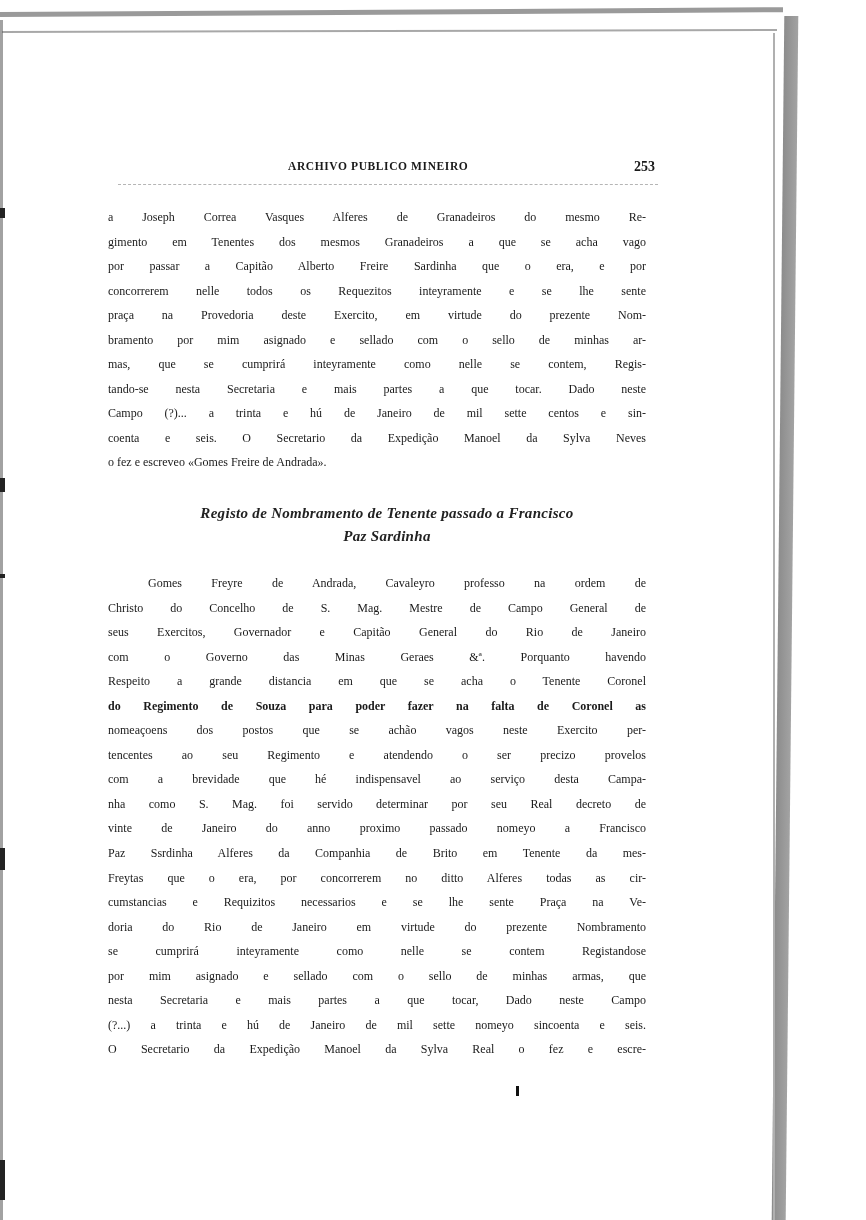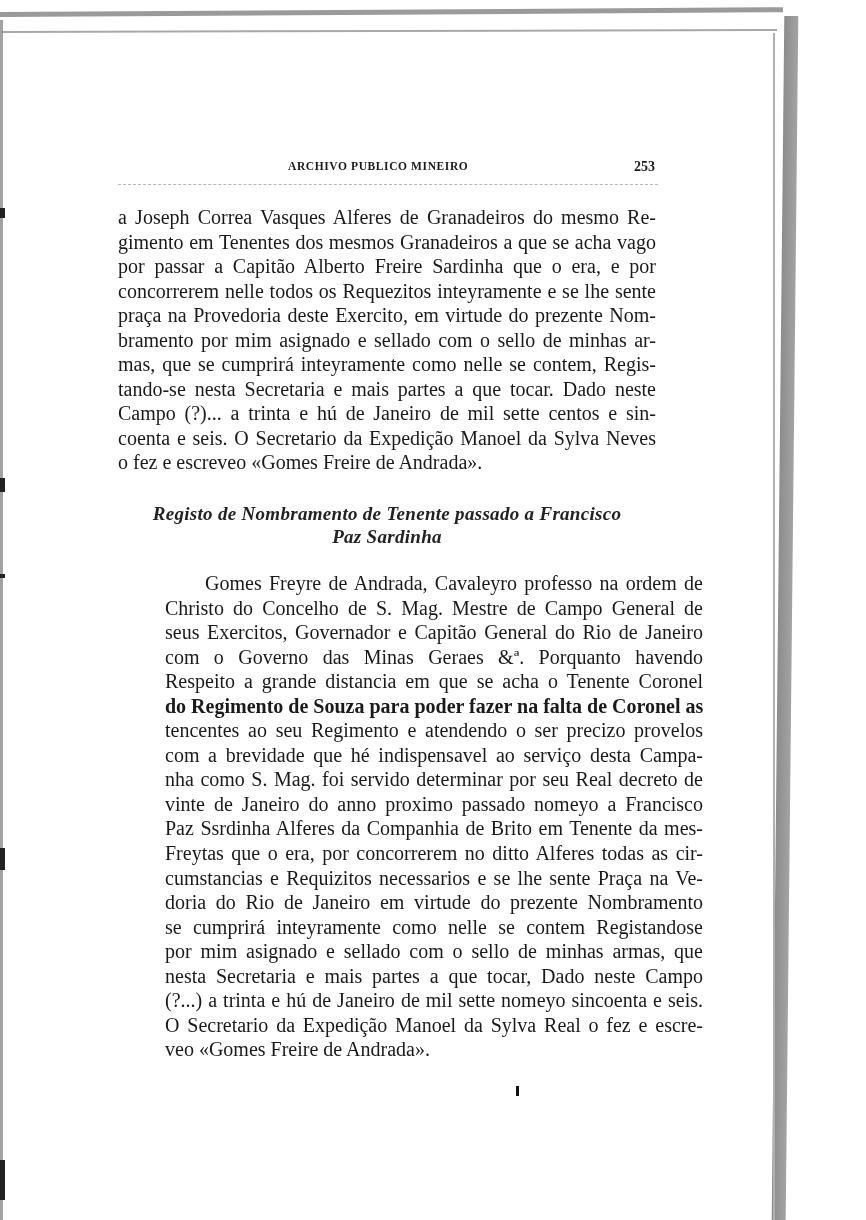--- a/index.html
+++ b/index.html
@@ -8,27 +8,27 @@
   .frame-inner-top { position:absolute; left:2px; top:31px; width:775px; height:2px; background:#a8a8a8; transform:rotate(-0.15deg); transform-origin:left top; }
   .frame-right-thick { position:absolute; left:778px; top:16px; width:14px; height:1204px; background:linear-gradient(to right,#8c8c8c,#a3a3a3); transform:skewX(-0.6deg); }
   .frame-right-thin { position:absolute; left:773px; top:33px; width:2px; height:1187px; background:#b0b0b0; }
   .frame-left { position:absolute; left:0; top:20px; width:3px; height:1200px; background:#555; opacity:0.55; }
   .frame-left-marks { position:absolute; left:0; width:5px; background:#222; }
   .page { position:absolute; left:0; top:0; width:866px; height:865px; font-family:"Liberation Serif","DejaVu Serif",serif; color:#1a1a1a; }
   .running-head { position:absolute; top:160px; left:118px; width:537px; height:20px; }
   .running-title { position:absolute; left:170px; top:0; font-size:11.5px; font-weight:bold; letter-spacing:0.6px; }
   .page-number { position:absolute; right:0; top:-1px; font-size:14px; font-weight:bold; }
   .head-rule { position:absolute; left:118px; top:184px; width:540px; height:0; border-top:1.5px dashed #b5b5b5; }
-  .para { position:absolute; left:118px; width:538px; font-size:20px; line-height:24.55px; text-align:justify; }
+  .para { position:absolute; left:108px; width:538px; font-size:12px; line-height:24.55px; text-align:justify; }
   .line { display:block; text-align:justify; text-align-last:justify; white-space:nowrap; height:24.55px; }
   .line.last { text-align-last:left; }
   .line.indent { padding-left:40px; }
   .para-1 { top:205px; }
-  .para-2 { top:571px;margin-left:47px; }
-  .section-title { position:absolute; left:118px; width:538px; top:502px; font-style:italic; font-weight:bold; font-size:19px; line-height:23px; text-align:center; color:#222; letter-spacing:0.3px; }
+  .para-2 { top:571px; }
+  .section-title { position:absolute; left:118px; width:538px; top:502px; font-style:italic; font-weight:bold; font-size:15px; line-height:23px; text-align:center; color:#222; letter-spacing:0.3px; }
   .section-title .line { white-space:nowrap; text-align:center; text-align-last:center; height:23px; }
   .bullet-mark { position:absolute; left:516px; top:1086px; width:3px; height:10px; background:#111; }
 </style>
 </head>
 <body>
 
 <div class="frame-outer-top"></div>
 <div class="frame-inner-top"></div>
 <div class="frame-right-thick"></div>
 <div class="frame-right-thin"></div>
@@ -66,30 +66,30 @@
     <span class="line">Paz Sardinha</span>
   </div>
 
   <div class="para para-2">
     <span class="line indent" style="white-space: nowrap;">Gomes Freyre de Andrada, Cavaleyro professo na ordem de</span>
     <span class="line" style="white-space: nowrap;">Christo do Concelho de S. Mag. Mestre de Campo General de</span>
     <span class="line" style="white-space: nowrap;">seus Exercitos, Governador e Capitão General do Rio de Janeiro</span>
     <span class="line" style="white-space: nowrap;">com o Governo das Minas Geraes &amp;ª. Porquanto havendo</span>
     <span class="line" style="white-space: nowrap;">Respeito a grande distancia em que se acha o Tenente Coronel</span>
     <span class="line" style="white-space: nowrap; font-weight: bold;">do Regimento de Souza para poder fazer na falta de Coronel as</span>
+    <span class="line" style="white-space: nowrap;">nomeaçoens dos postos que se achão vagos neste Exercito per-</span>
     <span class="line" style="white-space: nowrap;">tencentes ao seu Regimento e atendendo o ser precizo provelos</span>
     <span class="line" style="white-space: nowrap;">com a brevidade que hé indispensavel ao serviço desta Campa-</span>
     <span class="line" style="white-space: nowrap;">nha como S. Mag. foi servido determinar por seu Real decreto de</span>
     <span class="line" style="white-space: nowrap;">vinte de Janeiro do anno proximo passado nomeyo a Francisco</span>
     <span class="line" style="white-space: nowrap;">Paz Ssrdinha Alferes da Companhia de Brito em Tenente da mes-</span>
     <span class="line" style="white-space: nowrap;">Freytas que o era, por concorrerem no ditto Alferes todas as cir-</span>
     <span class="line" style="white-space: nowrap;">cumstancias e Requizitos necessarios e se lhe sente Praça na Ve-</span>
     <span class="line" style="white-space: nowrap;">doria do Rio de Janeiro em virtude do prezente Nombramento</span>
     <span class="line" style="white-space: nowrap;">se cumprirá inteyramente como nelle se contem Registandose</span>
     <span class="line" style="white-space: nowrap;">por mim asignado e sellado com o sello de minhas armas, que</span>
     <span class="line" style="white-space: nowrap;">nesta Secretaria e mais partes a que tocar, Dado neste Campo</span>
     <span class="line" style="white-space: nowrap;">(?...) a trinta e hú de Janeiro de mil sette nomeyo sincoenta e seis.</span>
     <span class="line" style="white-space: nowrap;">O Secretario da Expedição Manoel da Sylva Real o fez e escre-</span>
-    <span class="line last" style="white-space: nowrap;">veo «Gomes Freire de Andrada».</span>
   </div>
 
   <div class="bullet-mark"></div>
 </div>
 
 </body></html>

